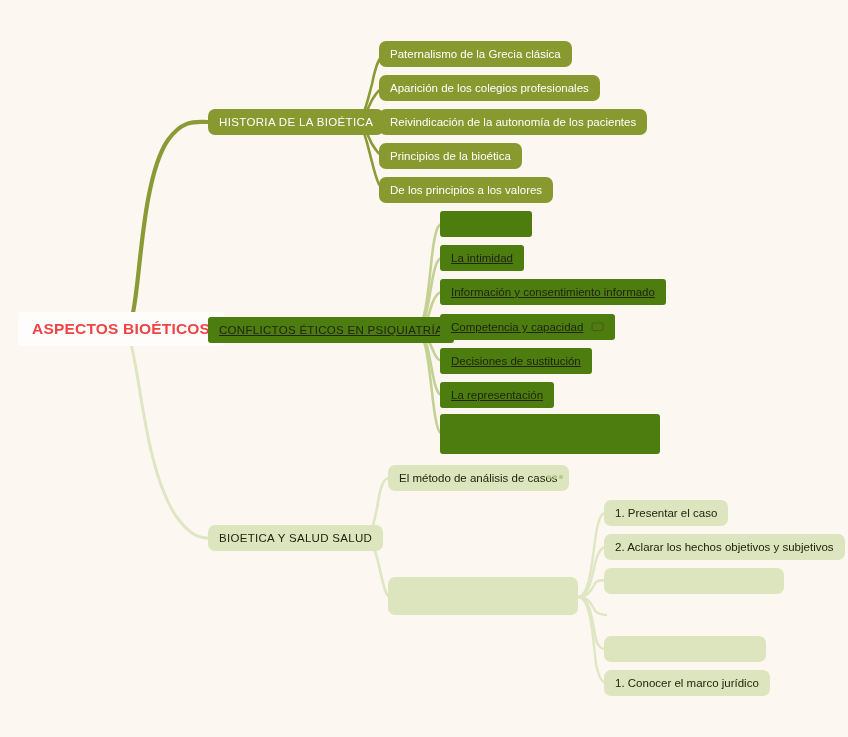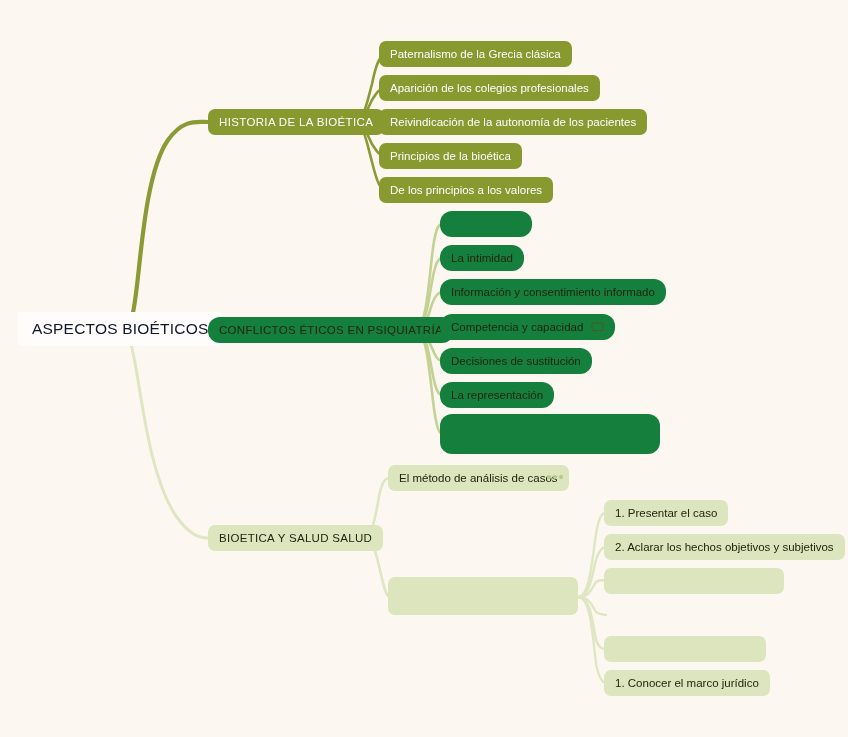--- a/index.html
+++ b/index.html
@@ -17,42 +17,44 @@
     display:flex;align-items:center;
     box-sizing:border-box;
     border-radius:7px;
     white-space:nowrap;
   }
   .node .txt{display:inline-block;}
 
   
   .n-root{
     background:#fffdfb;
-    color:#0f172a;
+    color:#ef4444;
     font-size:15.5px;
     letter-spacing:.2px;
     padding:0 14px;
     border-radius:3px;
+    font-weight:bold;
   }
   
   .n-olive{
     background:#87992f;
     color:#ffffff;
     font-size:11.5px;
     padding:0 11px;
     border-radius:7px;
   }
   .n-olive.cap{font-size:11.5px;letter-spacing:.35px;}
   
   .n-mid{
-    background:#15803d;
+    background:#4d7c0f;
     color:#20260f;
     font-size:11.5px;
     padding:0 11px;
-    border-radius:12px;
+    border-radius:3px;
+    text-decoration:underline;
   }
   .n-mid.cap{letter-spacing:.3px;}
   
   .n-pale{
     background:#dde5be;
     color:#20260f;
     font-size:11.5px;
     padding:0 11px;
     border-radius:7px;
   }

